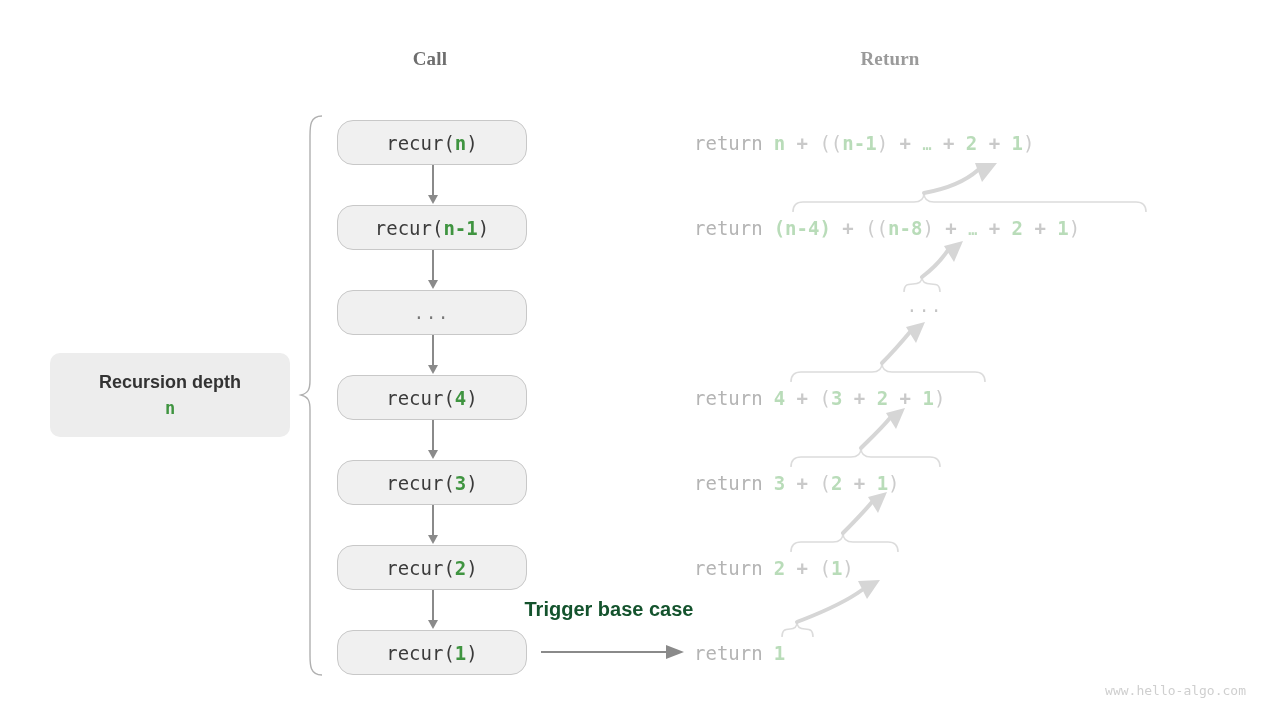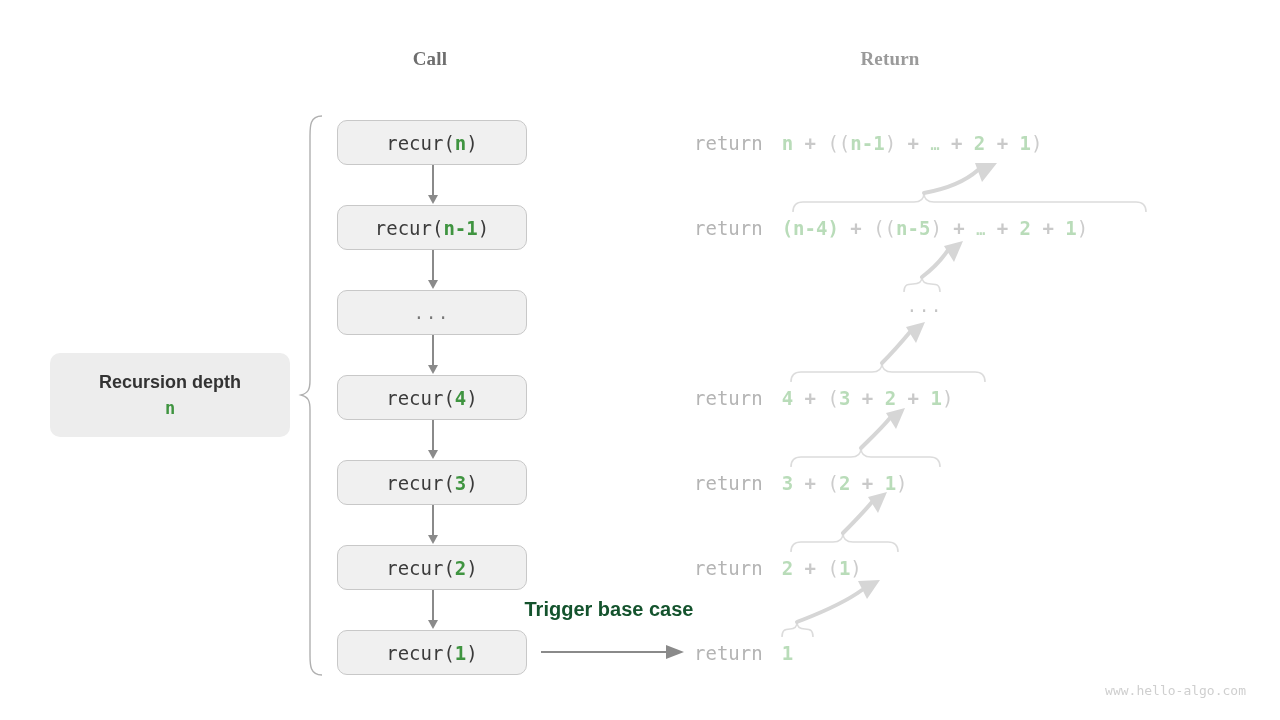--- a/index.html
+++ b/index.html
@@ -38,21 +38,21 @@
 
   
   .call-box {
     position: absolute;
     width: 190px;
     height: 45px;
     left: 337px;
     box-sizing: border-box;
     background: #f0f0f0;
     border: 1.4px solid #c8c8c8;
-    border-radius: 10px;
+    border-radius: 16px;
     display: flex;
     align-items: center;
     justify-content: center;
     font-family: "DejaVu Sans Mono", monospace;
     font-size: 19px;
     color: #3b3b3b;
     white-space: nowrap;
   }
   .call-box .arg {
     color: #3f9440;
@@ -140,21 +140,21 @@
     display: flex;
     align-items: center;
     font-family: "DejaVu Sans Mono", monospace;
     font-size: 19px;
     white-space: nowrap;
   }
   .ret-kw {
     color: #b4b4b4;
     margin-right: 11px;
   }
-  .ret-expr { color: #c3c3c3; margin-left: 8px; }
+  .ret-expr { color: #c3c3c3; }
   .ret-expr .g {
     color: #b9dcb9;
     font-weight: bold;
   }
   .ret-expr .op {
     color: #c9c9c9;
     font-weight: bold;
   }
   .ret-expr .paren { color: #cccccc; }
   .ret-expr .dots {
@@ -310,21 +310,21 @@
     <polygon points="880 580 858 581 867 599" fill="#d6d6d6"></polygon>
   </svg>
 
   <div class="ret-row" style="left:694px; top:120px">
     <span class="ret-kw">return</span>
     <span class="ret-expr"><span class="g">n</span><span class="op"> + </span><span class="paren">((</span><span class="g">n-1</span><span class="paren">)</span><span class="op"> + </span><span class="dots">…</span><span class="op"> + </span><span class="g">2</span><span class="op"> + </span><span class="g">1</span><span class="paren">)</span></span>
   </div>
 
   <div class="ret-row" style="left:694px; top:205px">
     <span class="ret-kw">return</span>
-    <span class="ret-expr"><span class="g">(n-4)</span><span class="op"> + </span><span class="paren">((</span><span class="g">n-5</span><span class="paren">)</span><span class="op"> + </span><span class="dots">…</span><span class="op"> + </span><span class="g">2</span><span class="op"> + </span><span class="g">1</span><span class="paren">)</span></span>
+    <span class="ret-expr"><span class="g">(n-4)</span><span class="op"> + </span><span class="paren">((</span><span class="g">n-8</span><span class="paren">)</span><span class="op"> + </span><span class="dots">…</span><span class="op"> + </span><span class="g">2</span><span class="op"> + </span><span class="g">1</span><span class="paren">)</span></span>
   </div>
 
   <div id="ret-ellipsis">...</div>
 
   <div class="ret-row" style="left:694px; top:375px">
     <span class="ret-kw">return</span>
     <span class="ret-expr"><span class="g">4</span><span class="op"> + </span><span class="paren">(</span><span class="g">3</span><span class="op"> + </span><span class="g">2</span><span class="op"> + </span><span class="g">1</span><span class="paren">)</span></span>
   </div>
 
   <div class="ret-row" style="left:694px; top:460px">

